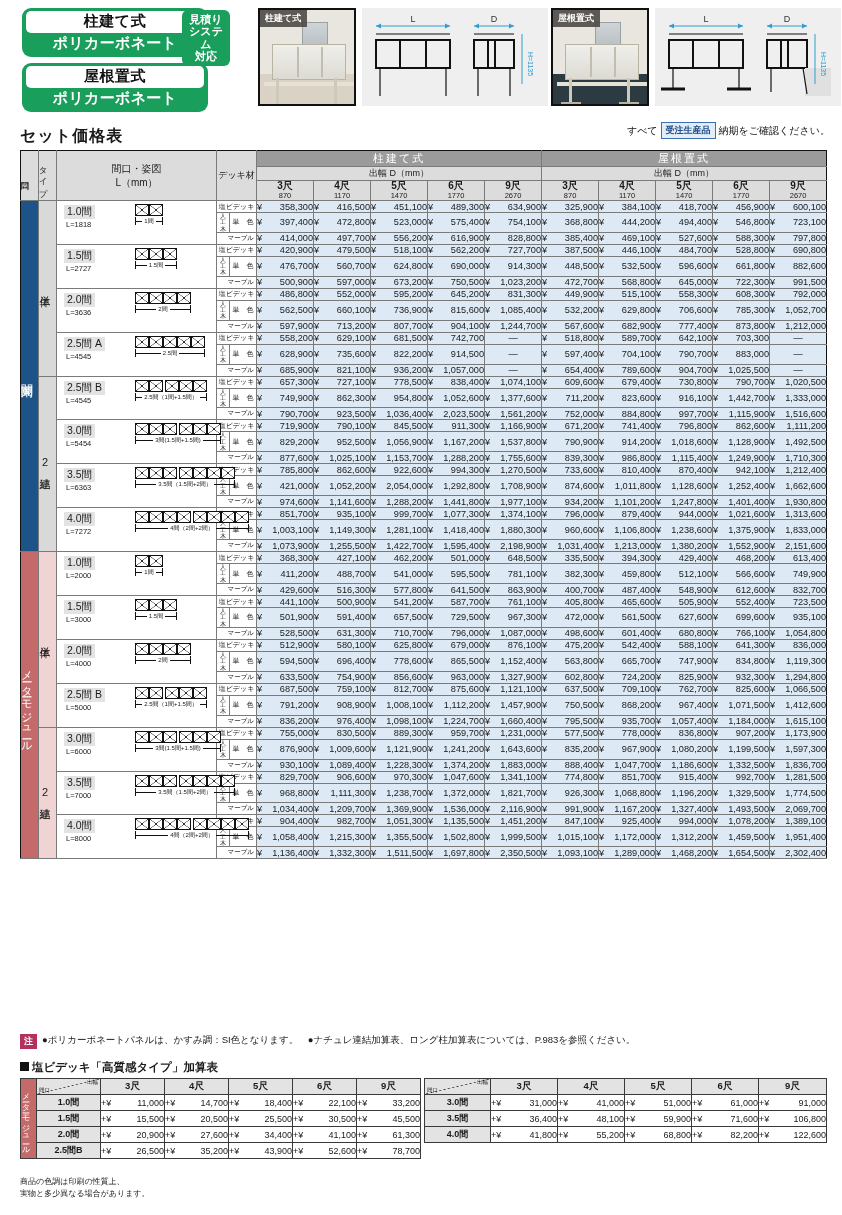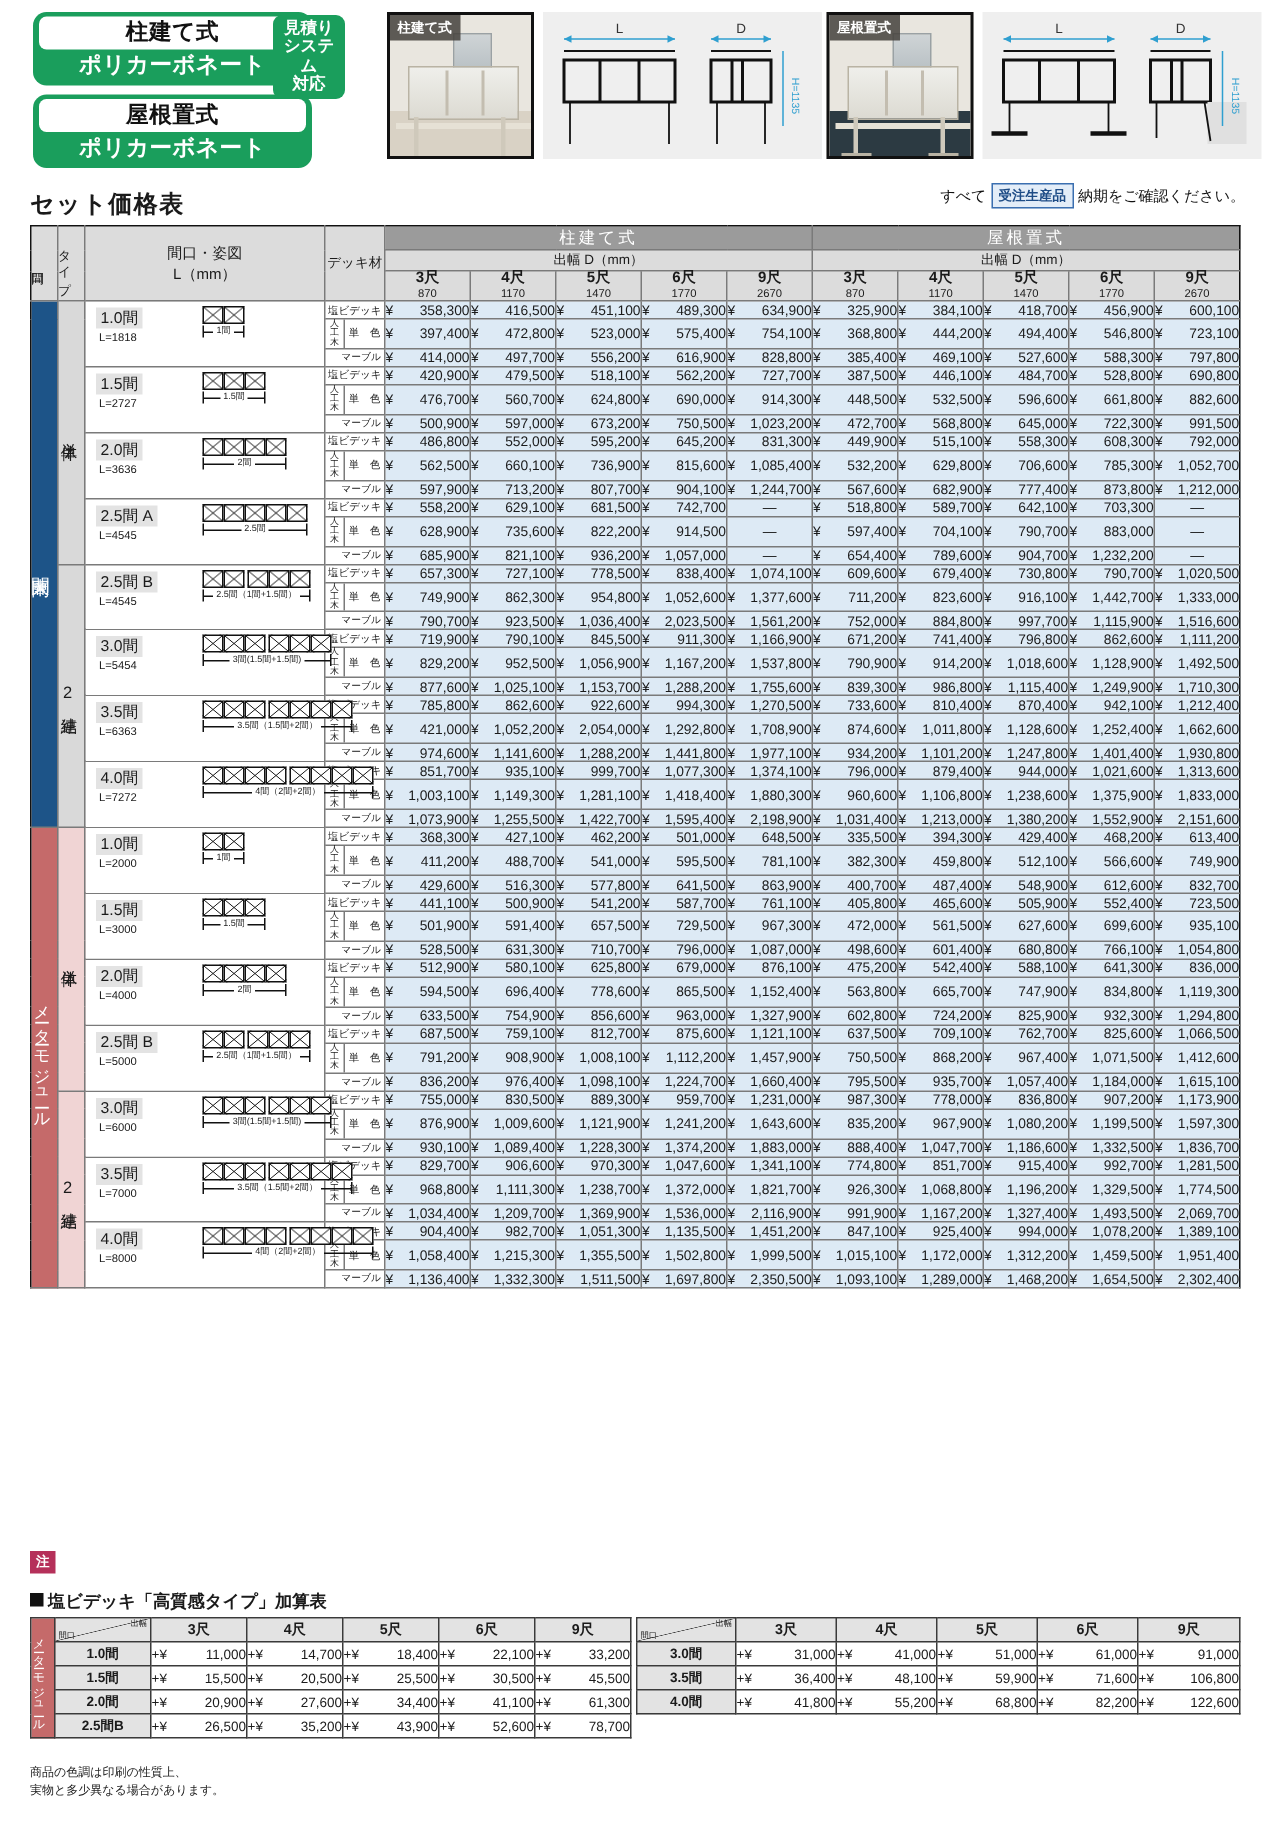--- a/index.html
+++ b/index.html
@@ -924,21 +924,21 @@
           <td class="price dashline" style="height:12px">
             <span class="yen">¥</span>
             <span class="num">789,600</span>
           </td>
           <td class="price dashline" style="height:12px">
             <span class="yen">¥</span>
             <span class="num">904,700</span>
           </td>
           <td class="price dashline" style="height:12px">
             <span class="yen">¥</span>
-            <span class="num">1,232,200</span>
+            <span class="num">1,025,500</span>
           </td>
           <td class="price dash thickright dashline" style="height:12px">—</td>
         </tr>
         <tr>
           <td rowspan="12" class="type-kanto">
             <div class="vtxt">2連結</div>
           </td>
           <td rowspan="3" class="sizecell">
             <span class="sizelabel">2.5間 B</span>
             <span class="sizeL">L=4545</span>
@@ -2169,21 +2169,21 @@
           <td class="price" style="height:12px">
             <span class="yen">¥</span>
             <span class="num">959,700</span>
           </td>
           <td class="price" style="height:12px">
             <span class="yen">¥</span>
             <span class="num">1,231,000</span>
           </td>
           <td class="price" style="height:12px">
             <span class="yen">¥</span>
-            <span class="num">987,300</span>
+            <span class="num">577,500</span>
           </td>
           <td class="price" style="height:12px">
             <span class="yen">¥</span>
             <span class="num">778,000</span>
           </td>
           <td class="price" style="height:12px">
             <span class="yen">¥</span>
             <span class="num">836,800</span>
           </td>
           <td class="price" style="height:12px">
@@ -2587,20 +2587,21 @@
           <td class="price thickright dashline" style="height:12px">
             <span class="yen">¥</span>
             <span class="num">2,302,400</span>
           </td>
         </tr>
       </tbody>
   </table>
 
   <div class="note-row">
     <span class="note-tag">注</span>
+    <span class="note-text">●ポリカーボネートパネルは、かすみ調：SI色となります。　●ナチュレ連結加算表、ロング柱加算表については、P.983を参照ください。</span>
   </div>
 
   <div class="sub-title">
     <span class="sq"></span><span>塩ビデッキ「高質感タイプ」加算表</span>
   </div>
 
   <div class="tbl-left">
     <table class="addtable" style="width:400px">
       <colgroup>
           <col style="width:16px">

